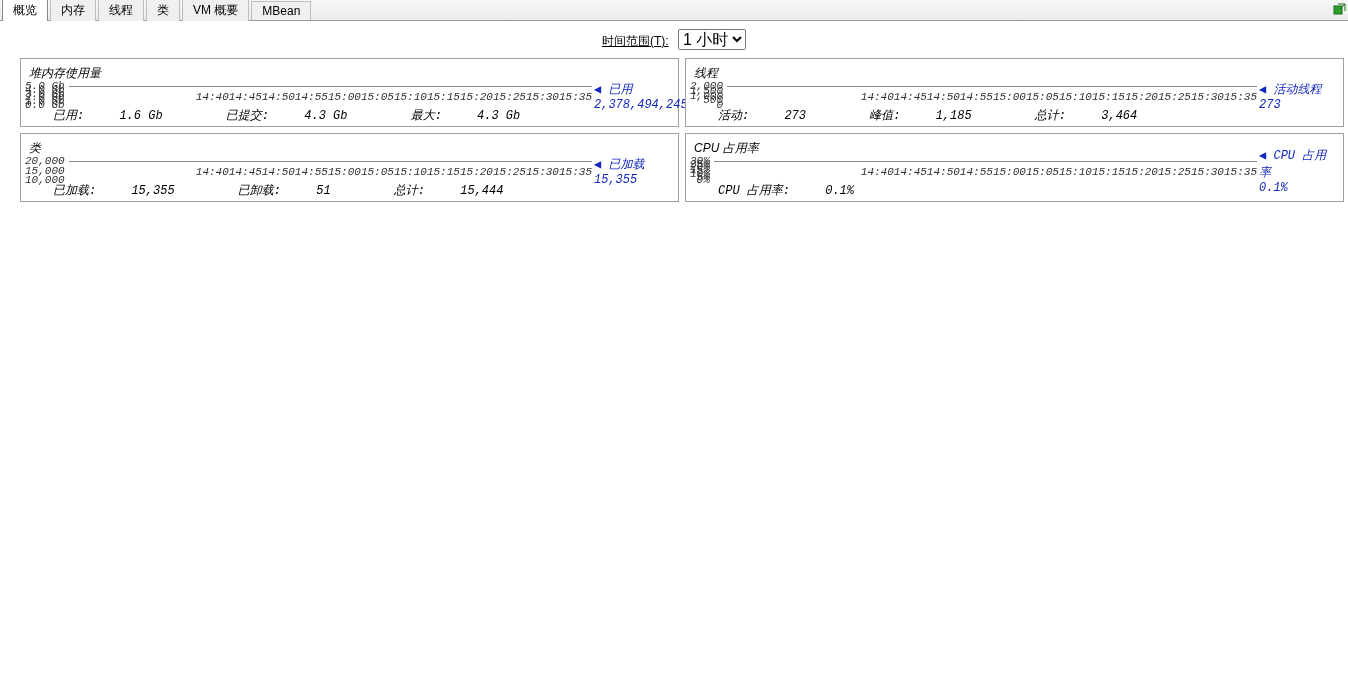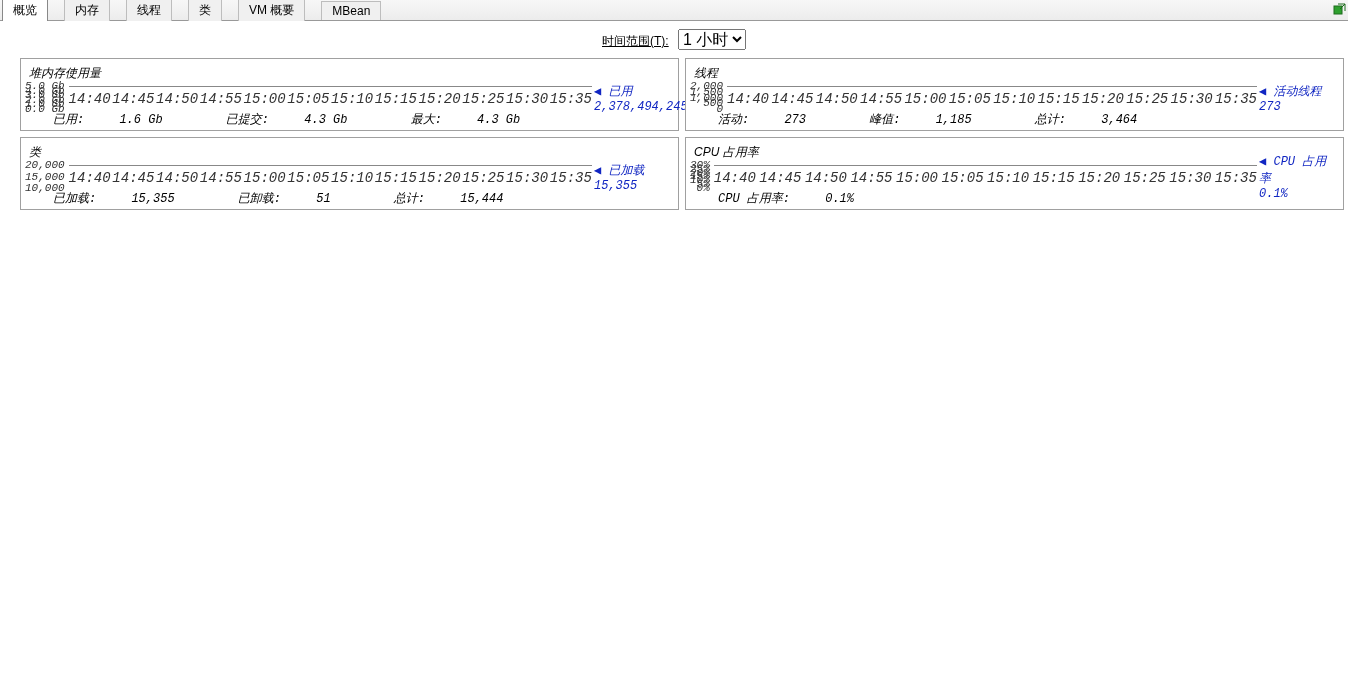--- a/index.html
+++ b/index.html
@@ -16,21 +16,21 @@
     align-items: center;
     border-bottom: 1px solid #999;
     background: linear-gradient(#f7f7f7, #ececec);
     height: 20px;
     padding: 0 2px;
   }
   .tab {
     padding: 2px 10px;
     border: 1px solid #bdbdbd;
     border-bottom: none;
-    margin-right: 16px;
+    margin-right: 2px;
     background: #f0f0f0;
     cursor: pointer;
     font-size: 12px;
   }
   .tab.active {
     background: #fff;
     border-color: #888;
   }
   .tabbar .spacer { flex: 1; }
   .corner-icon {
@@ -97,23 +97,23 @@
   }
   .plot svg {
     position: absolute;
     left: 0; top: 0;
     width: 100%;
     height: 100%;
     display: block;
   }
   .x-axis {
     display: flex;
-    justify-content: space-between;
+    justify-content: flex-end;
     font-family: "Courier New", monospace;
-    font-size: 14px;
+    font-size: 11px;
     padding: 4px 0 2px 0;
     color: #333;
   }
   .legend {
     position: absolute;
     right: 2px;
     top: 50%;
     transform: translateY(-50%);
     font-size: 12px;
     color: #1126c2;

